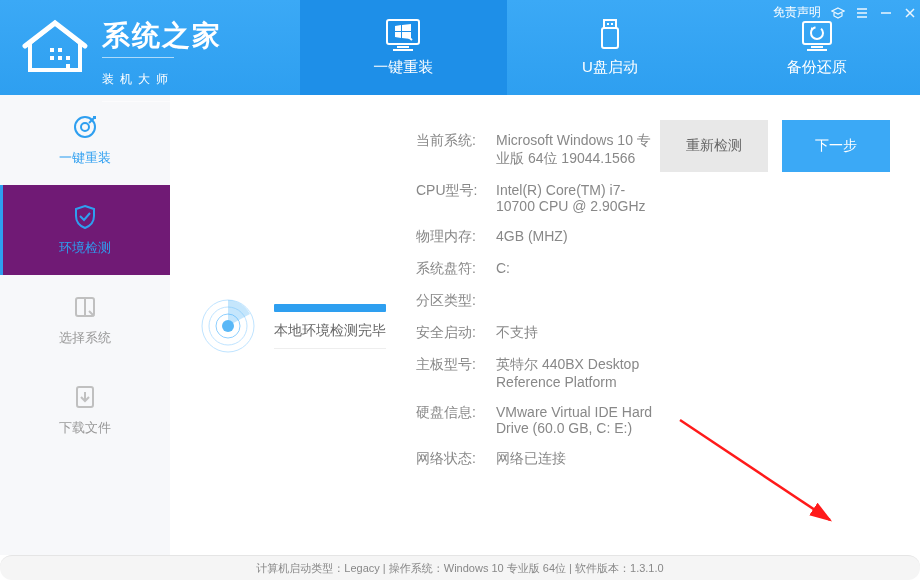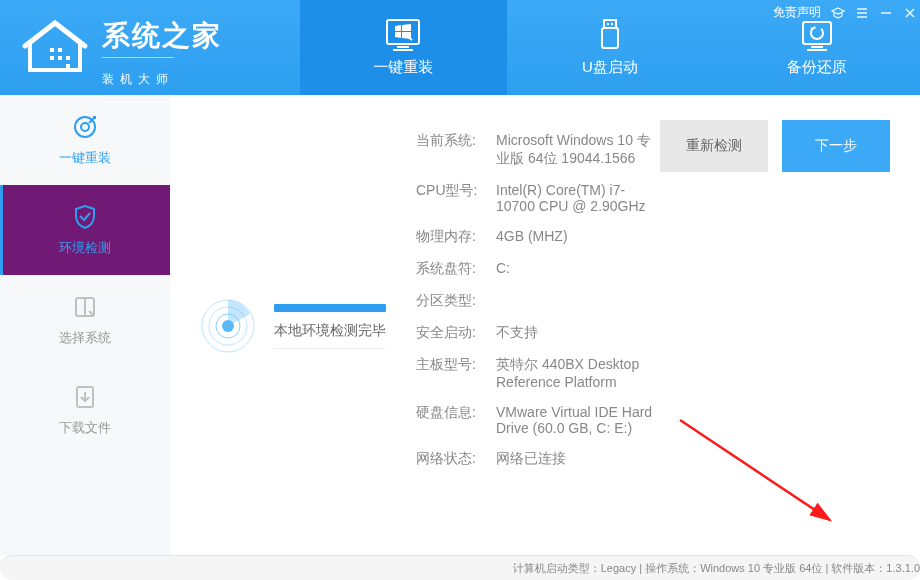--- a/index.html
+++ b/index.html
@@ -42,21 +42,21 @@
     .info-list { flex: 1; padding: 10px 0 0 30px; }
     .info-row { display: flex; padding: 7px 0; font-size: 14px; }
     .info-label { width: 80px; color: #888; text-align: justify; }
     .info-value { color: #888; flex: 1; }
     
     .actions { display: flex; justify-content: flex-end; gap: 14px; padding: 5px 0; position: relative; }
     .btn { width: 108px; height: 52px; border: none; font-size: 14px; cursor: pointer; display: flex; align-items: center; justify-content: center; }
     .btn-secondary { background: #e8e8e8; color: #666; }
     .btn-primary { background: #3ba9f6; color: #fff; }
     
-    .statusbar { height: 25px; background: #f5f5f5; border-top: 1px solid #e5e5e5; display: flex; align-items: center; justify-content: flex-end; font-size: 11px; color: #888; border-radius: 12px; }
+    .statusbar { height: 25px; background: #f5f5f5; border-top: 1px solid #e5e5e5; display: flex; align-items: center; justify-content: center; font-size: 11px; color: #888; border-radius: 12px; }
     
     .arrow-overlay { position: absolute; pointer-events: none; }
   </style>
 </head>
 <body>
 
 <div class="header">
   <div class="logo-area">
     <svg class="logo-icon" viewBox="0 0 70 60">
       <path d="M35 5 L60 25 L60 52 L10 52 L10 25 Z" fill="none" stroke="#fff" stroke-width="4"></path>

